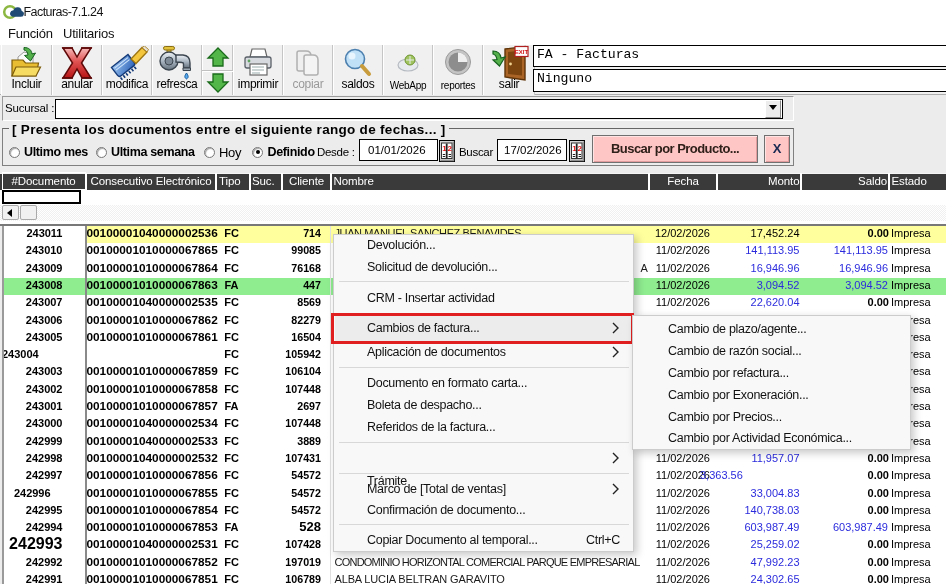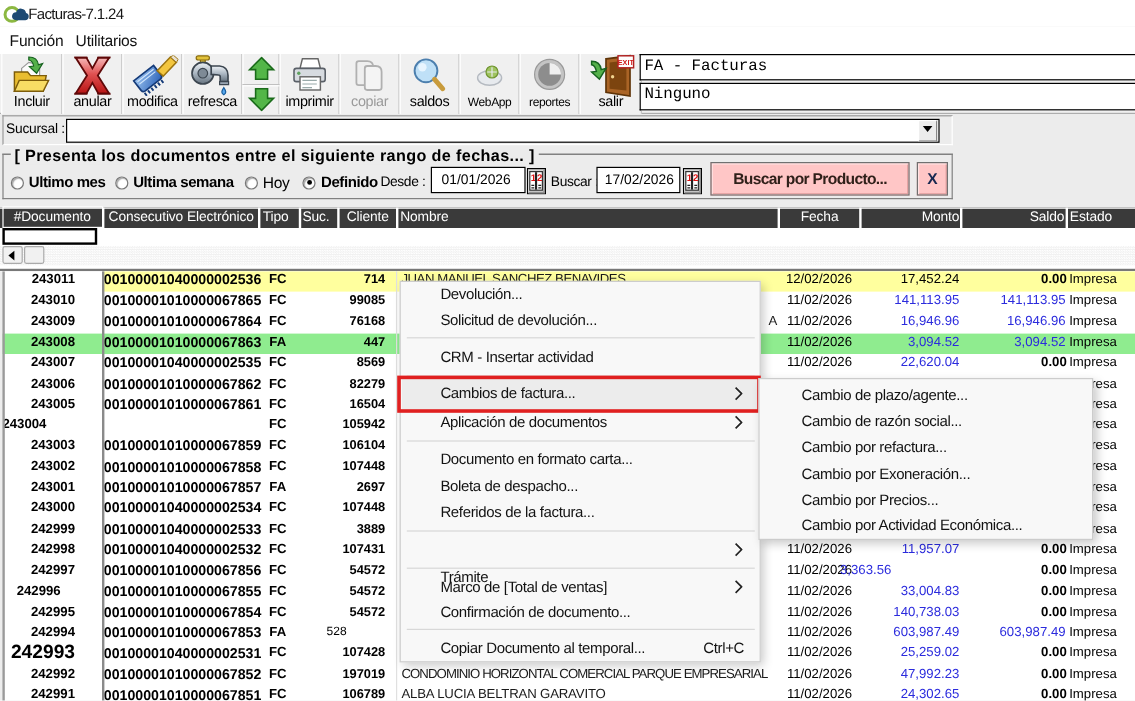--- a/index.html
+++ b/index.html
@@ -381,21 +381,21 @@
       <div class="row-cell" style="left:240px;width:81px;text-align:right;font-weight:bold;font-size:10.7px">54572</div>
       <div class="row-cell" style="left:630px;width:80px;text-align:right;font-size:11px">11/02/2026</div>
       <div class="row-cell" style="left:700px;width:99.5px;text-align:right;font-size:11px;color:#2b2bdd">140,738.03</div>
       <div class="row-cell" style="left:780px;width:109px;text-align:right;font-size:11px;font-weight:bold;color:#000">0.00</div>
       <div class="row-cell" style="left:891px;font-size:11px">Impresa</div>
     </div>
     <div class="abs" style="left:0;top:294.1px;width:946px;height:17.3px;line-height:14px">
       <div class="row-cell" style="left:2px;width:60.5px;text-align:right;font-weight:bold;font-size:11px">242994</div>
       <div class="row-cell" style="left:86.5px;font-weight:bold;font-size:11.8px">00100001010000067853</div>
       <div class="row-cell" style="left:217px;width:29px;text-align:center;font-weight:bold;font-size:11px">FA</div>
-      <div class="row-cell" style="left:240px;width:81px;text-align:center;font-weight:normal;font-size:10px">528</div>
+      <div class="row-cell" style="left:240px;width:81px;text-align:right;font-weight:bold;font-size:13px">528</div>
       <div class="row-cell" style="left:630px;width:80px;text-align:right;font-size:11px">11/02/2026</div>
       <div class="row-cell" style="left:700px;width:99.5px;text-align:right;font-size:11px;color:#2b2bdd">603,987.49</div>
       <div class="row-cell" style="left:780px;width:108px;text-align:right;font-size:11px;font-weight:normal;color:#2b2bdd">603,987.49</div>
       <div class="row-cell" style="left:891px;font-size:11px">Impresa</div>
     </div>
     <div class="abs" style="left:0;top:311.4px;width:946px;height:17.3px;line-height:14px">
       <div class="row-cell" style="left:2px;width:60.5px;text-align:right;font-weight:bold;font-size:16px">242993</div>
       <div class="row-cell" style="left:86.5px;font-weight:bold;font-size:11.8px">00100001040000002531</div>
       <div class="row-cell" style="left:217px;width:29px;text-align:center;font-weight:bold;font-size:11px">FC</div>
       <div class="row-cell" style="left:240px;width:81px;text-align:right;font-weight:bold;font-size:10.7px">107428</div>

